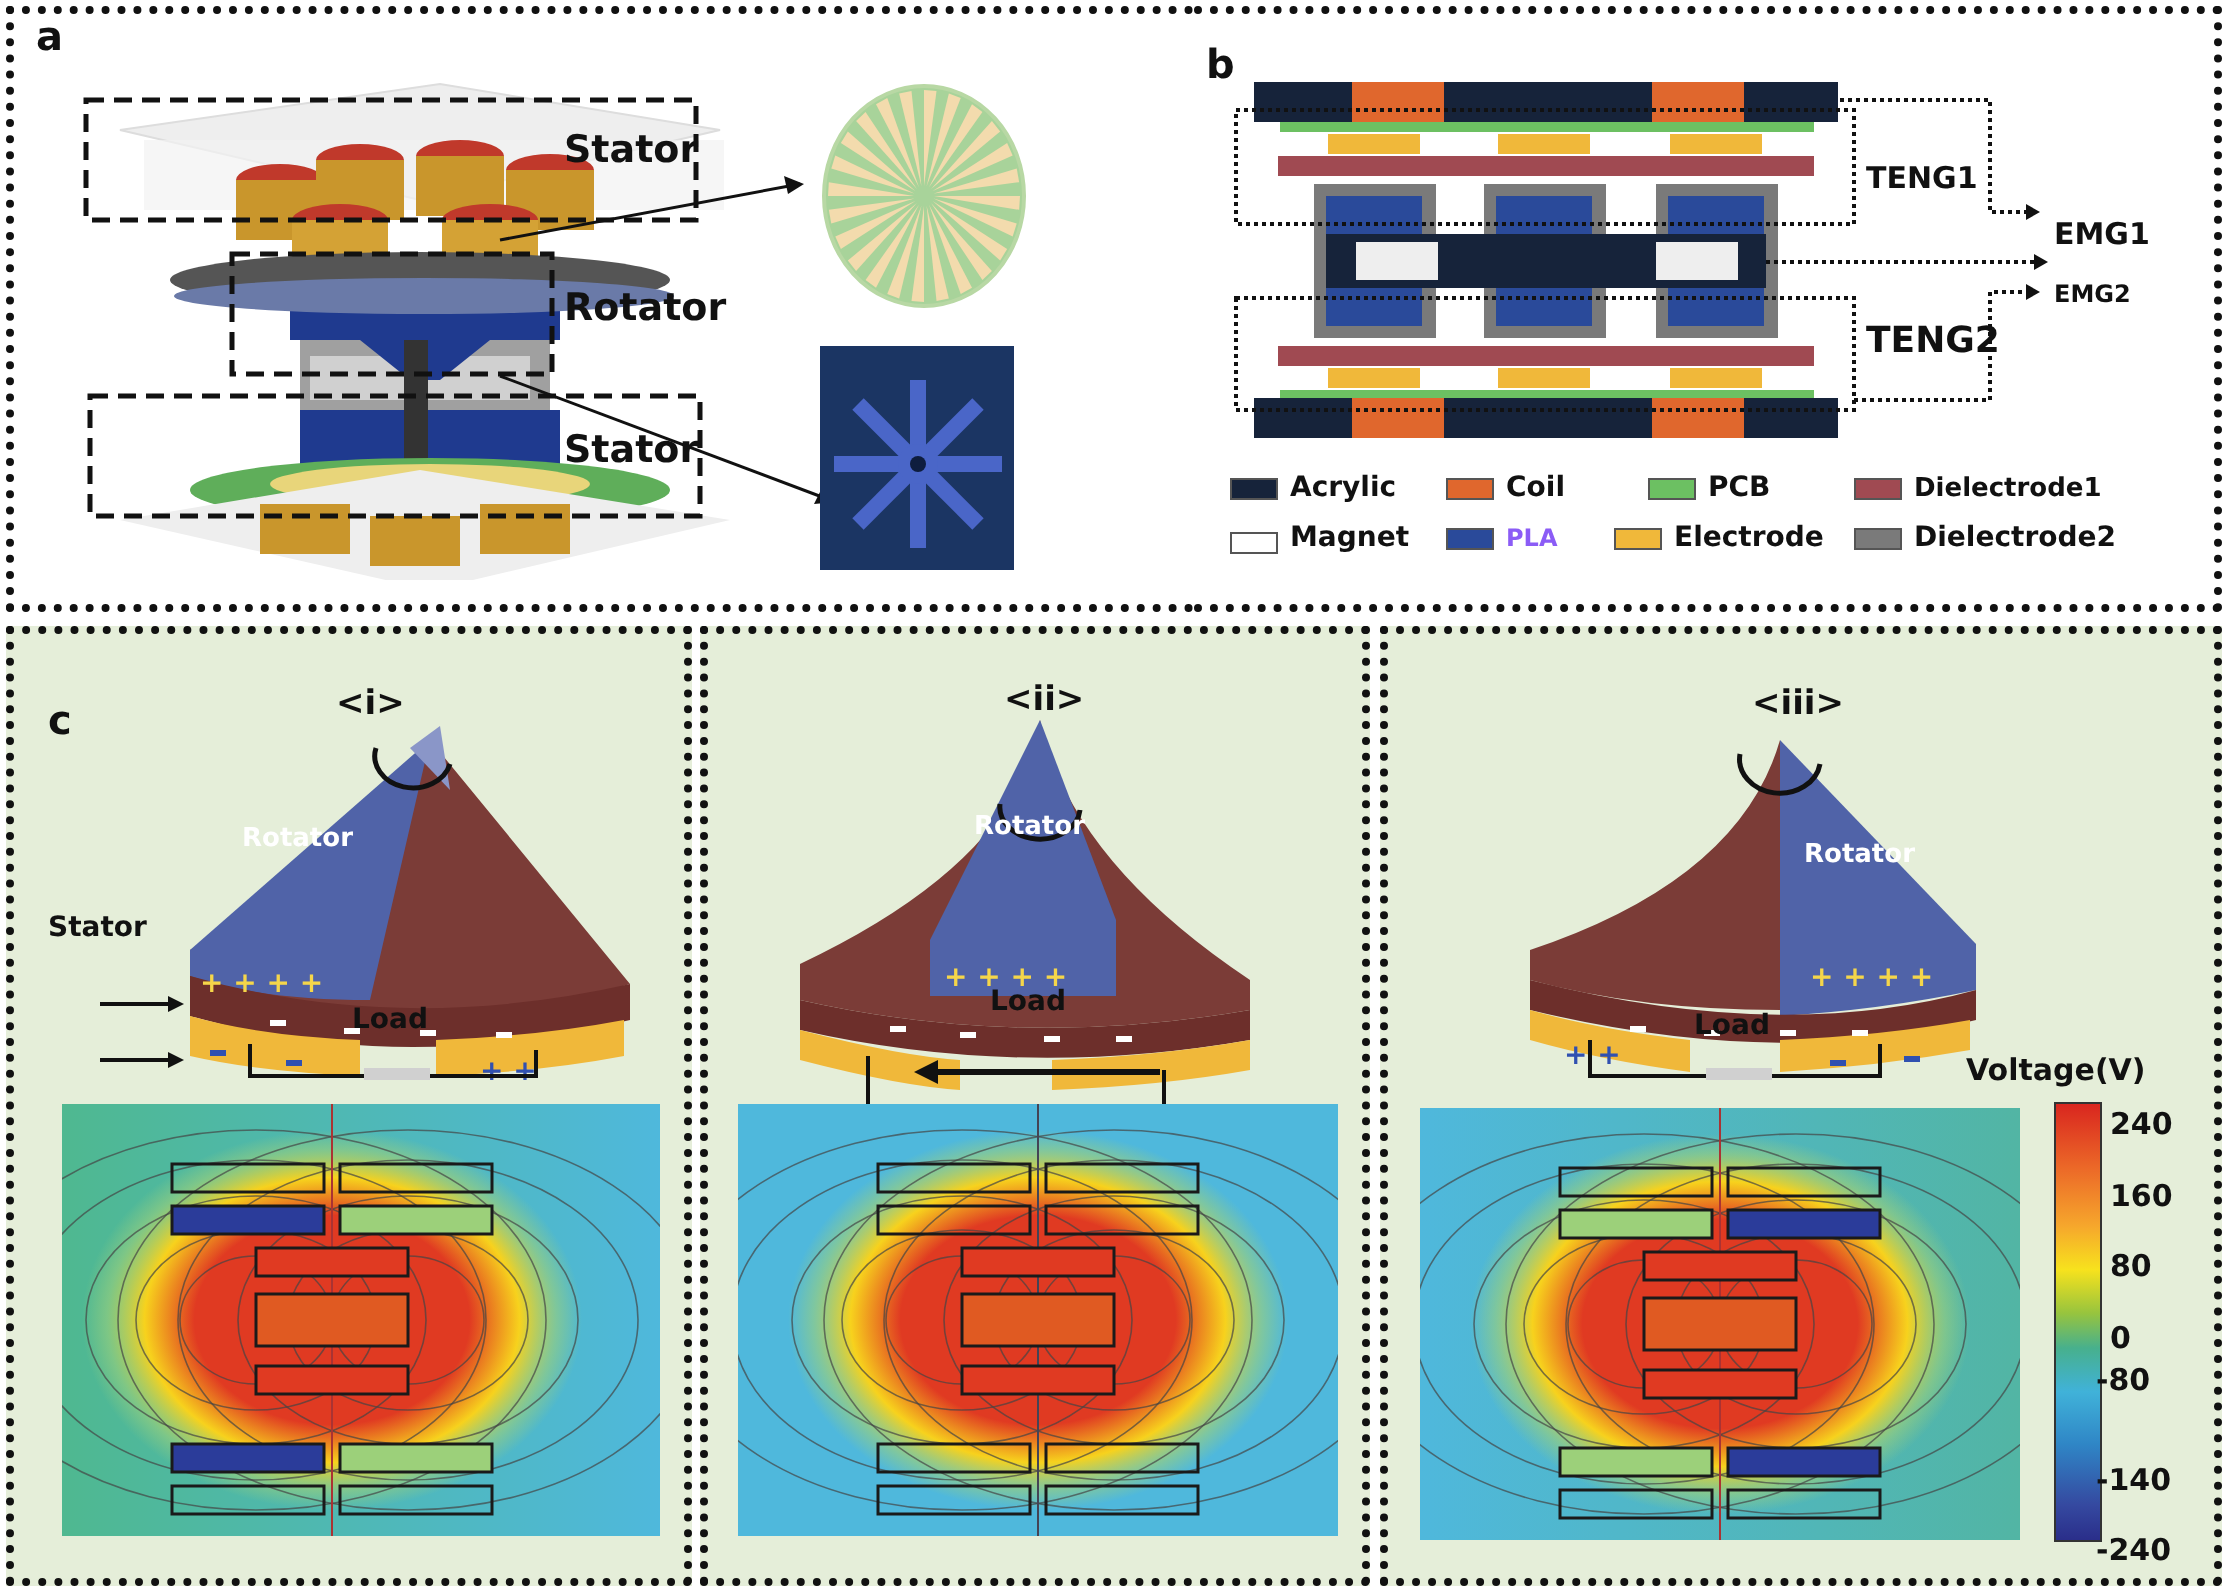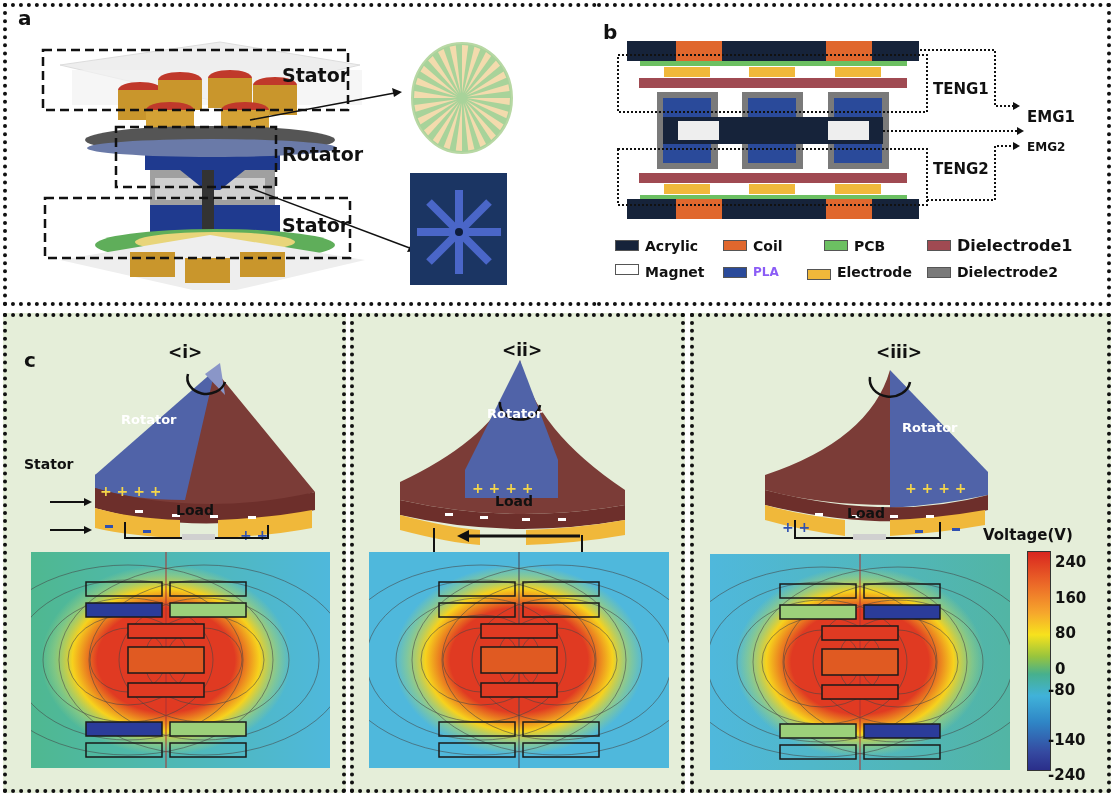--- a/index.html
+++ b/index.html
@@ -155,51 +155,51 @@
     <polyline points="320,50 395,50 395,106 415,106"></polyline>
     <polyline points="283,131 420,131"></polyline>
     <polyline points="395,200 395,146 415,146"></polyline>
     <polyline points="327,200 395,200"></polyline>
   </g>
   <polygon points="420,106 413,102 413,110" fill="#111"></polygon>
   <polygon points="424,131 417,127 417,135" fill="#111"></polygon>
   <polygon points="420,146 413,142 413,150" fill="#111"></polygon>
 </svg>
 <div class="label" style="left:933px;top:80px;font-size:15px;">TENG1</div>
-<div class="label" style="left:933px;top:160px;font-size:15px;">TENG2</div>
+<div class="label" style="left:933px;top:160px;font-size:18px;">TENG2</div>
 <div class="label" style="left:1027px;top:108px;font-size:15px;">EMG1</div>
 <div class="label" style="left:1027px;top:140px;font-size:12px;">EMG2</div>
 
 <div style="position:absolute;left:615px;top:236px;width:490px;">
   <div id="legend-grid" style="display:grid;grid-template-columns:108px 84px 120px 178px;row-gap:9px;">
       <div style="display: flex; align-items: center; font-weight: bold; font-size: 14px; color: rgb(17, 17, 17);">
         <span style="display: inline-block; width: 22px; height: 9px; margin-right: 6px; border: 1px solid rgb(85, 85, 85); background: rgb(22, 35, 58);"></span>
         <span>Acrylic</span>
       </div>
       <div style="display: flex; align-items: center; font-weight: bold; font-size: 14px; color: rgb(17, 17, 17);">
         <span style="display: inline-block; width: 22px; height: 9px; margin-right: 6px; border: 1px solid rgb(85, 85, 85); background: rgb(224, 103, 45);"></span>
         <span>Coil</span>
       </div>
       <div style="display: flex; align-items: center; font-weight: bold; font-size: 14px; color: rgb(17, 17, 17); margin-left: 17px;">
         <span style="display: inline-block; width: 22px; height: 9px; margin-right: 6px; border: 1px solid rgb(85, 85, 85); background: rgb(108, 192, 98);"></span>
         <span>PCB</span>
       </div>
-      <div style="display: flex; align-items: center; font-weight: bold; font-size: 16px; color: rgb(17, 17, 17);">
+      <div style="display: flex; align-items: center; font-weight: bold; font-size: 13px; color: rgb(17, 17, 17);">
         <span style="display: inline-block; width: 22px; height: 9px; margin-right: 6px; border: 1px solid rgb(85, 85, 85); background: rgb(160, 74, 82);"></span>
         <span>Dielectrode1</span>
       </div>
-      <div style="display: flex; align-items: flex-start; font-weight: bold; font-size: 14px; color: rgb(17, 17, 17);">
+      <div style="display: flex; align-items: flex-end; font-weight: bold; font-size: 14px; color: rgb(17, 17, 17);">
         <span style="display: inline-block; width: 22px; height: 9px; margin-right: 6px; border: 1px solid rgb(85, 85, 85); background: rgb(255, 255, 255);"></span>
         <span>Magnet</span>
       </div>
       <div style="display: flex; align-items: center; font-weight: bold; font-size: 12px; color: #8b5cf6;">
         <span style="display: inline-block; width: 22px; height: 9px; margin-right: 6px; border: 1px solid rgb(85, 85, 85); background: rgb(42, 74, 154);"></span>
         <span>PLA</span>
       </div>
-      <div style="display: flex; align-items: flex-end; font-weight: bold; font-size: 14px; color: rgb(17, 17, 17);">
+      <div style="display: flex; align-items: center; font-weight: bold; font-size: 14px; color: rgb(17, 17, 17);">
         <span style="display: inline-block; width: 22px; height: 9px; margin-right: 6px; border: 1px solid rgb(85, 85, 85); background: rgb(240, 184, 58);"></span>
         <span>Electrode</span>
       </div>
       <div style="display: flex; align-items: center; font-weight: bold; font-size: 14px; color: rgb(17, 17, 17);">
         <span style="display: inline-block; width: 22px; height: 9px; margin-right: 6px; border: 1px solid rgb(85, 85, 85); background: rgb(122, 122, 122);"></span>
         <span>Dielectrode2</span>
       </div>
     </div>
 </div>
 

